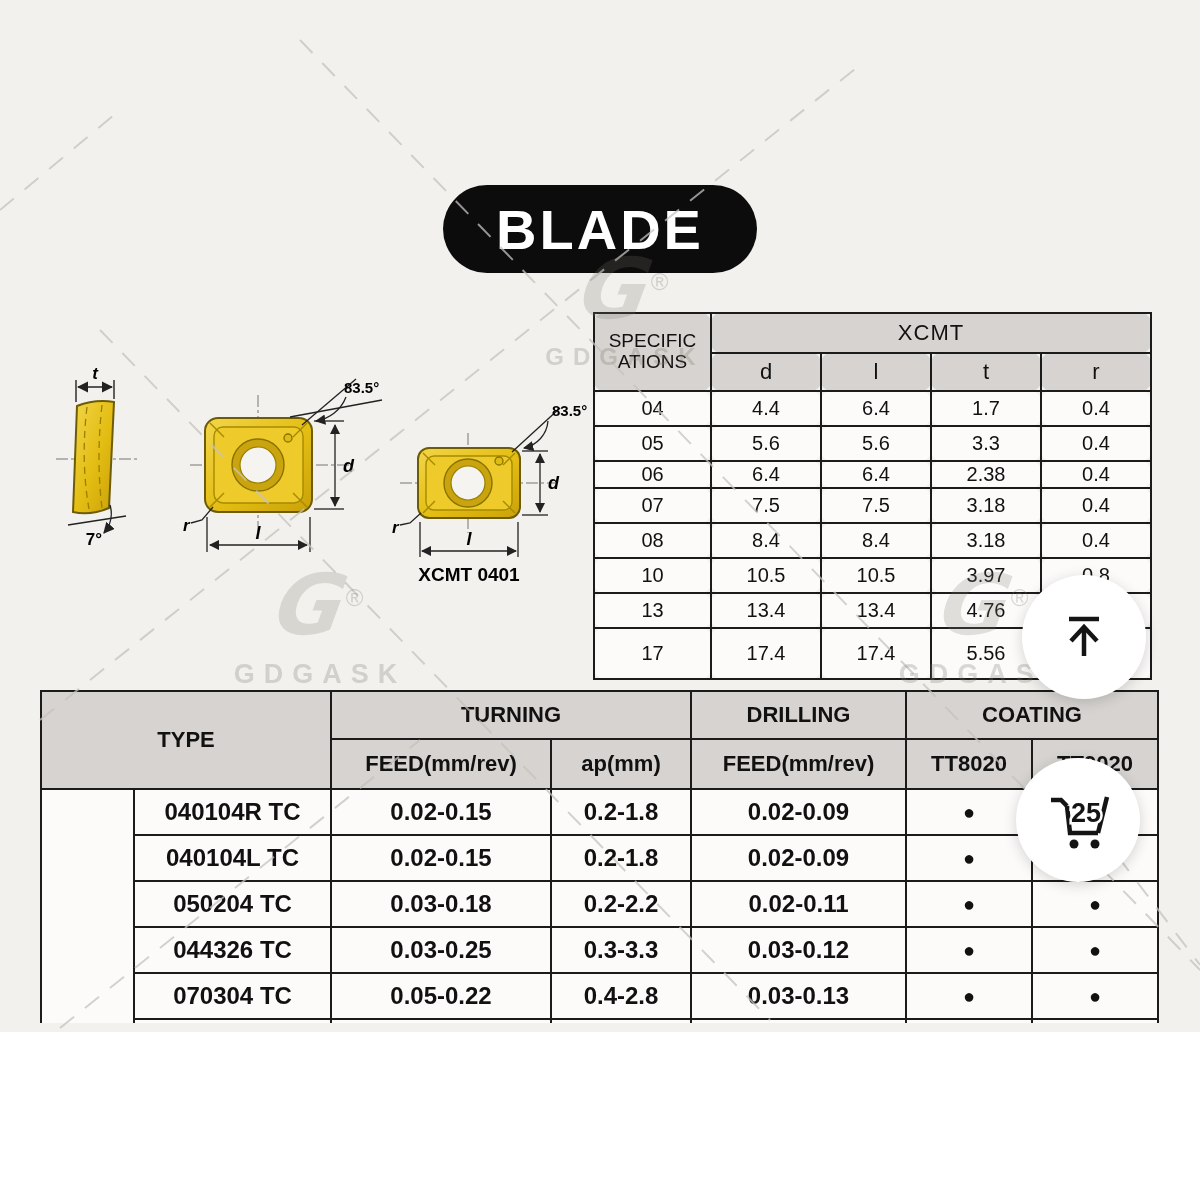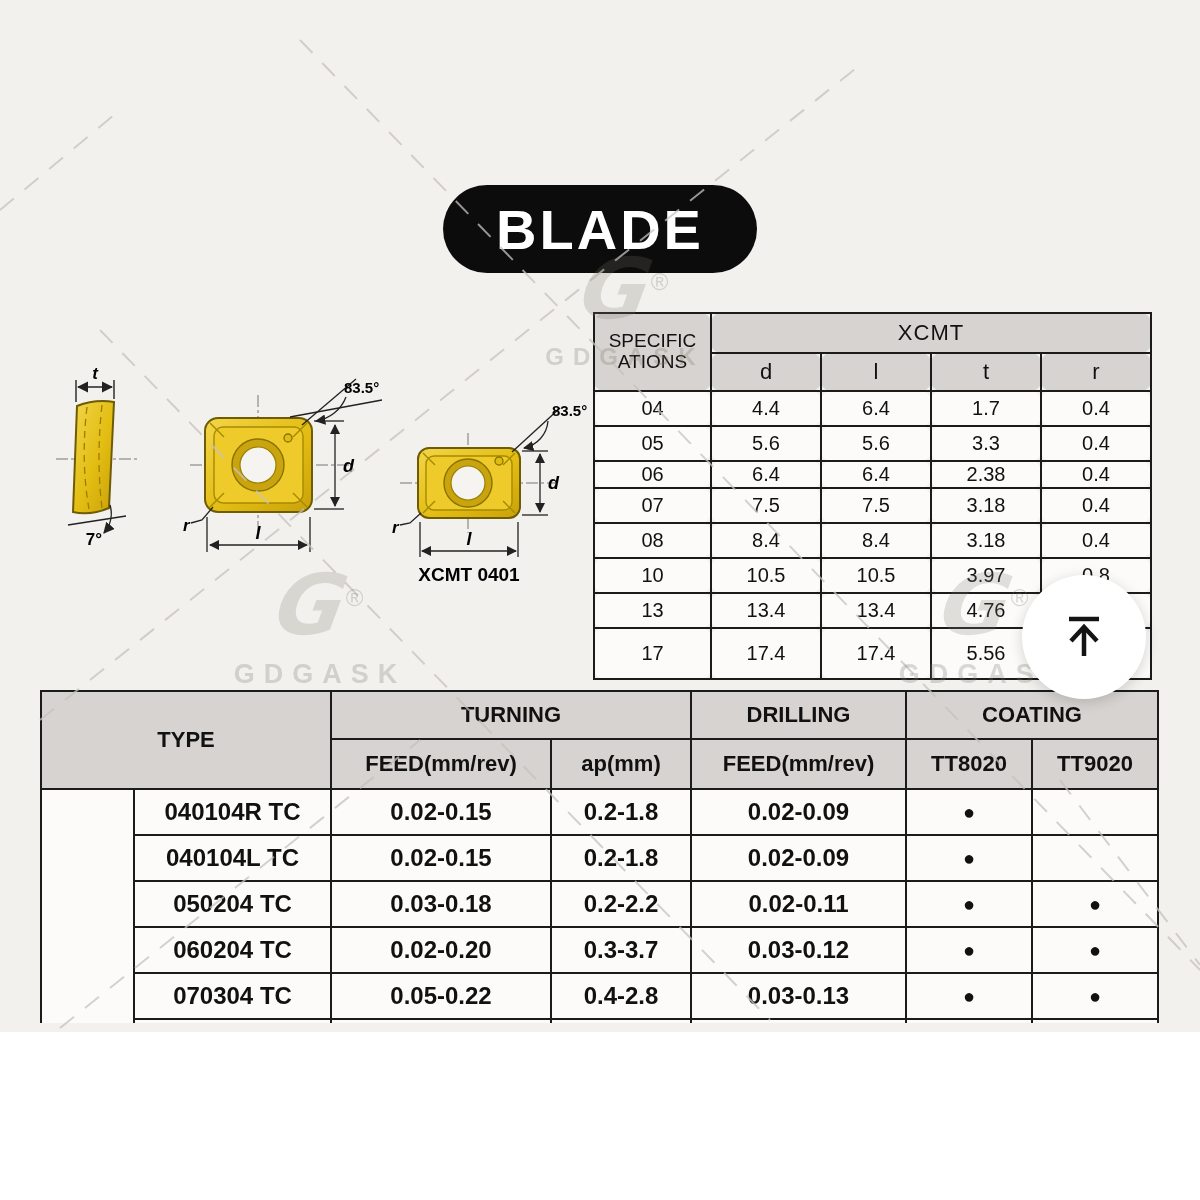--- a/index.html
+++ b/index.html
@@ -280,23 +280,23 @@
     </tr>
     <tr style="height:46px">
       <td>050204 TC</td>
       <td>0.03-0.18</td>
       <td>0.2-2.2</td>
       <td>0.02-0.11</td>
       <td class="dot">●</td>
       <td class="dot">●</td>
     </tr>
     <tr style="height:46px">
-      <td>060204 TC</td>
-      <td>0.02-0.20</td>
-      <td>0.3-3.7</td>
+      <td>044326 TC</td>
+      <td>0.03-0.25</td>
+      <td>0.3-3.3</td>
       <td>0.03-0.12</td>
       <td class="dot">●</td>
       <td class="dot">●</td>
     </tr>
     <tr style="height:46px">
       <td>070304 TC</td>
       <td>0.05-0.22</td>
       <td>0.4-2.8</td>
       <td>0.03-0.13</td>
       <td class="dot">●</td>
@@ -343,14 +343,26 @@
   <button class="abs fab top">
     <svg width="58" height="58" viewBox="0 0 58 58">
       <g stroke="#141414" stroke-width="4.5" fill="none">
         <path d="M14,11 L44,11"></path>
         <path d="M29,48 L29,20"></path>
         <path d="M16,33 L29,19 L42,33"></path>
       </g>
     </svg>
   </button>
 
+  <button class="abs fab cart">
+    <svg width="70" height="62" viewBox="0 0 70 62">
+      <g stroke="#141414" stroke-width="4.5" fill="none">
+        <path d="M8,11 L18,11 L24,17"></path>
+        <path d="M24,17 L27,44 L55,44"></path>
+        <path d="M64,8 L55,44"></path>
+      </g>
+      <circle cx="31" cy="55" r="4.5" fill="#141414"></circle>
+      <circle cx="52" cy="55" r="4.5" fill="#141414"></circle>
+      <text x="43" y="33" text-anchor="middle" font-size="27" font-weight="700" fill="#141414" style="paint-order:stroke" stroke="#ffffff" stroke-width="5">25</text>
+    </svg>
+  </button>
 
 </div>
 
 </body></html>

